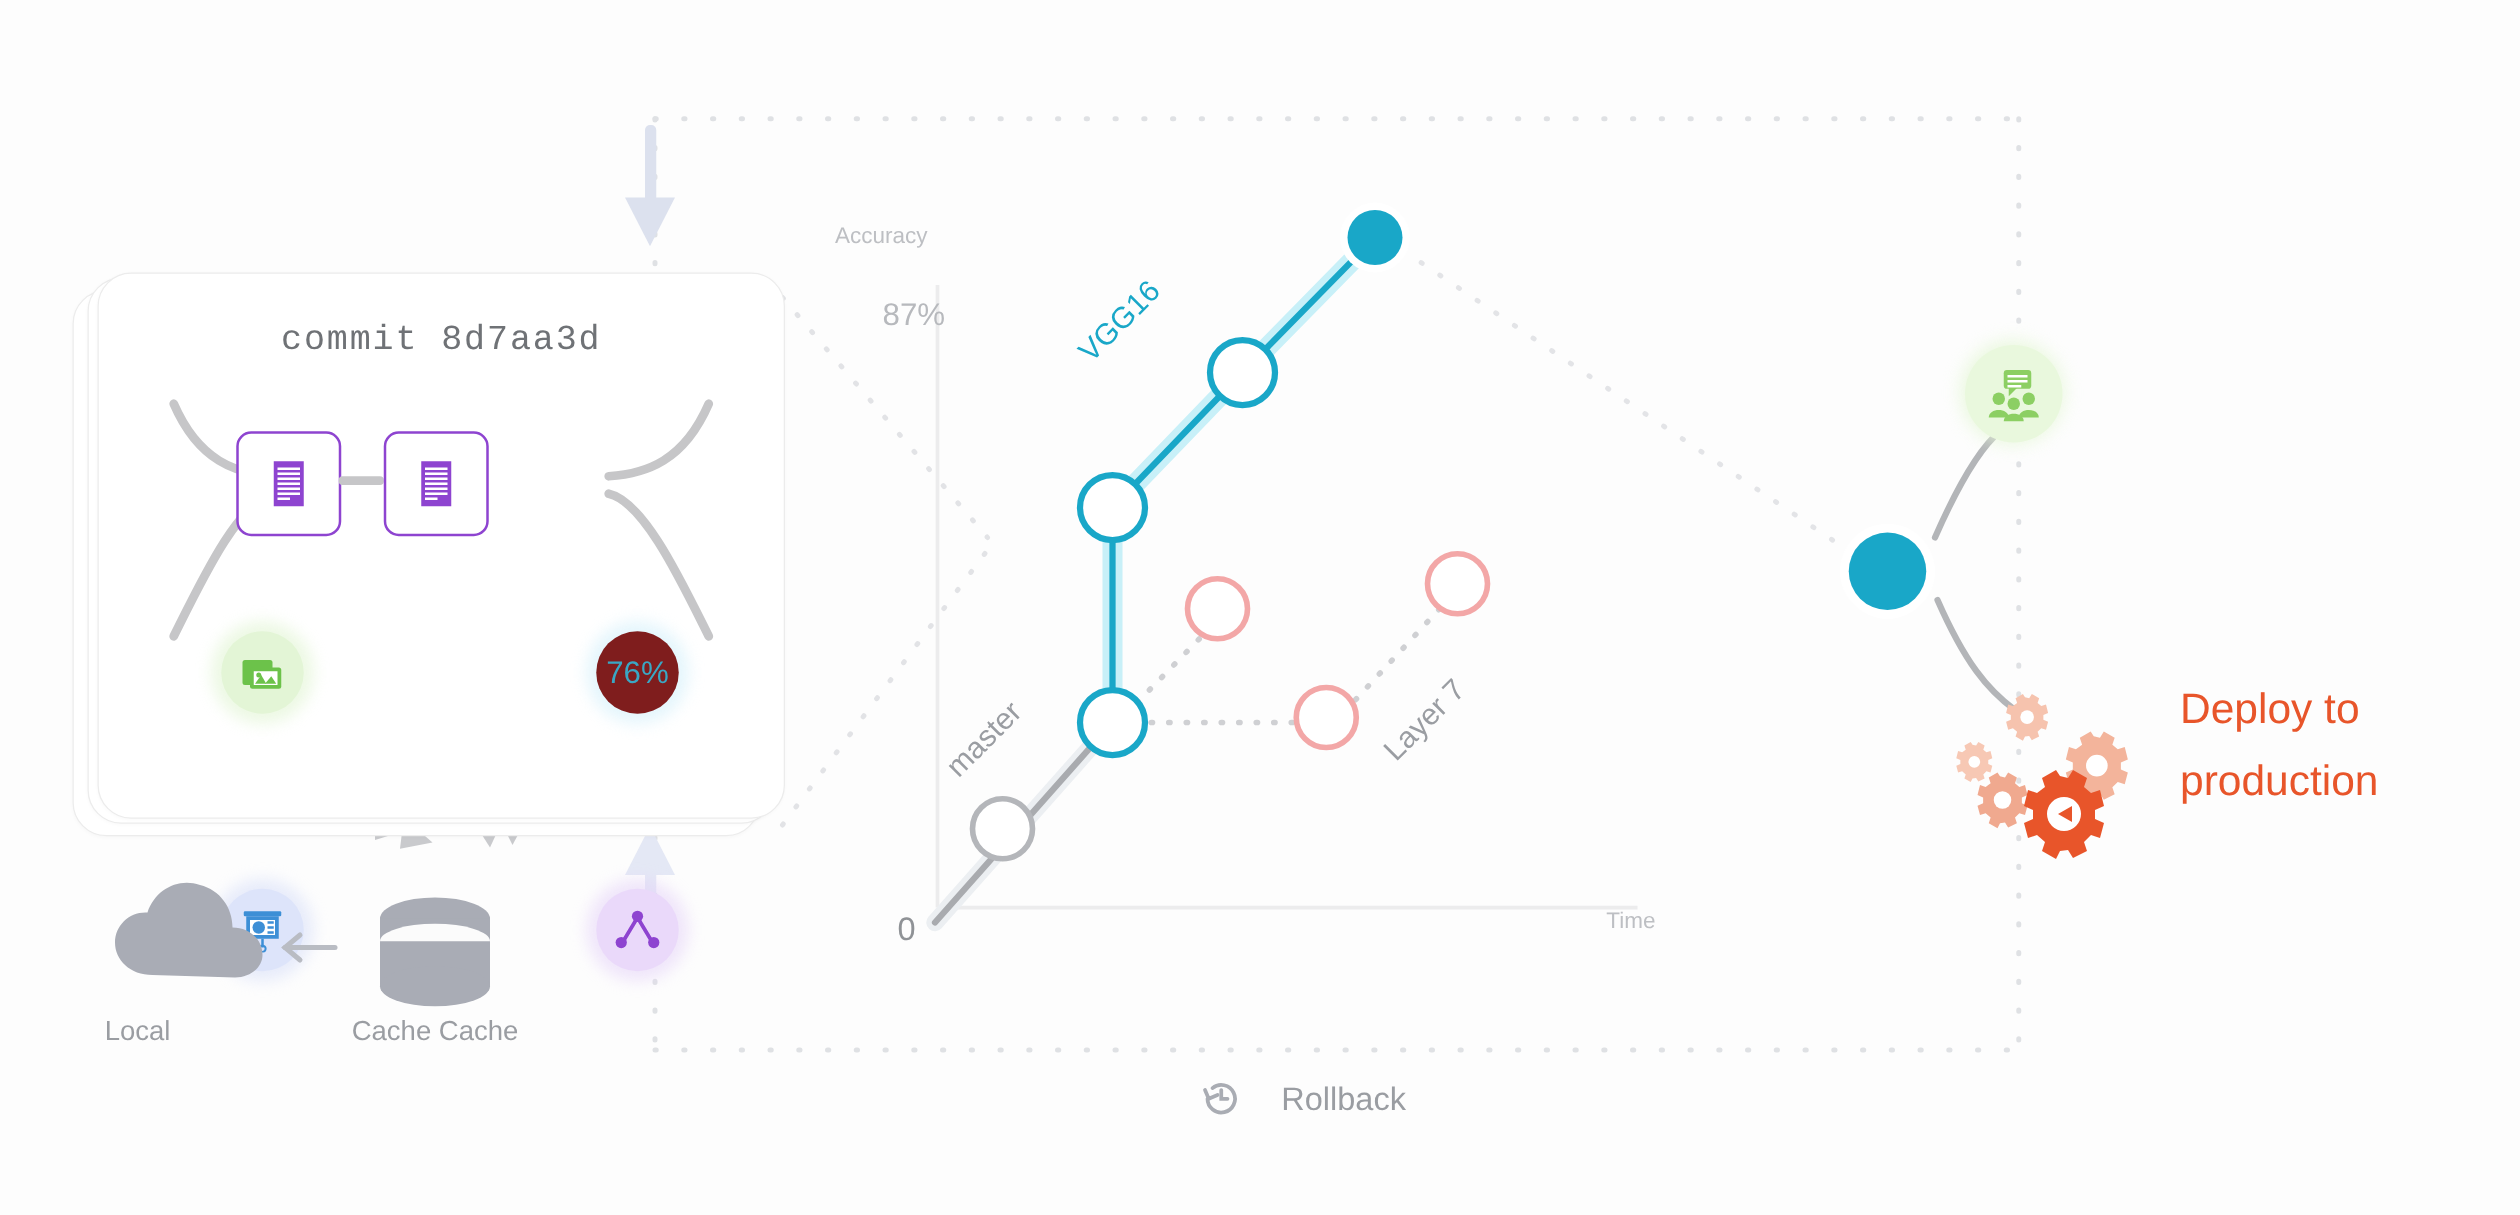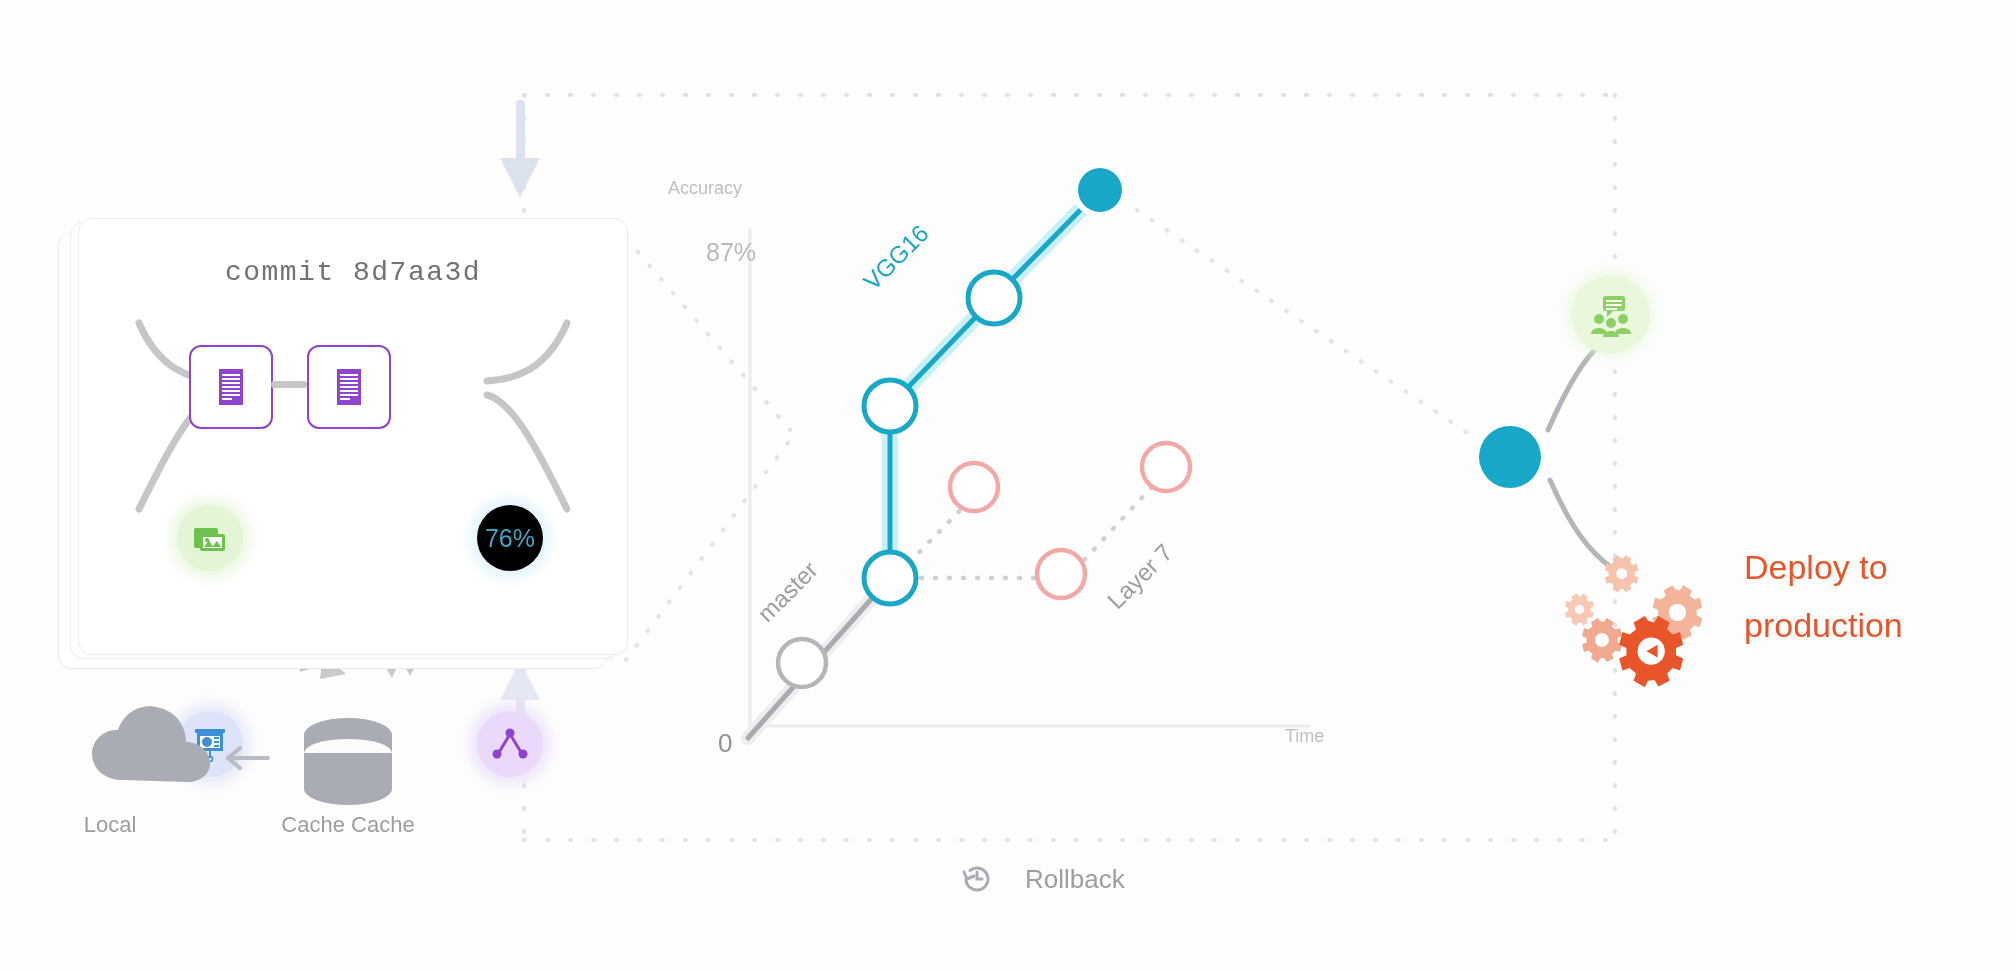--- a/index.html
+++ b/index.html
@@ -3,21 +3,21 @@
 <meta charset="utf-8">
 <style>
   html,body{margin:0;padding:0;background:#ffffff;}
   body{width:2016px;height:972px;overflow:hidden;font-family:"Liberation Sans",sans-serif;}
   #stage{position:relative;width:2016px;height:972px;background:#fdfdfd;}
 
   
   .svglayer{position:absolute;left:0;top:0;width:2016px;height:972px;pointer-events:none;}
 
   
-  .card{position:absolute;background:#ffffff;border:1px solid #ececec;border-radius:14px;
+  .card{position:absolute;background:#ffffff;border:1px solid #ececec;border-radius:27px;
         box-shadow:0 1px 3px rgba(0,0,0,0.025);}
   #card-back2{left:58px;top:232px;width:548px;height:435px;}
   #card-back1{left:70px;top:222px;width:548px;height:435px;}
   #card-front{left:78px;top:218px;width:548px;height:435px;}
 
   .commit-title{position:absolute;left:0;right:0;top:38px;text-align:center;
         font-family:"Liberation Mono","DejaVu Sans Mono",monospace;font-size:28px;
         letter-spacing:1.5px;color:#6f7276;}
 
   .bubble{position:absolute;width:66px;height:66px;border-radius:50%;
@@ -174,21 +174,21 @@
         <rect x="2" y="6" width="24" height="20" rx="2" fill="#6cc24a"></rect>
         <rect x="8" y="12" width="25" height="17" rx="2" fill="#6cc24a"></rect>
         <rect x="11" y="15" width="19" height="11" fill="#ffffff"></rect>
         <path d="M 12 25 L 17 18 L 21 25 Z" fill="#6cc24a"></path>
         <path d="M 20 25 L 25 19 L 29 25 Z" fill="#6cc24a"></path>
         <circle cx="15" cy="18" r="2" fill="#6cc24a"></circle>
       </svg>
     </div>
 
     <div class="bubble-glow" style="left:390px;top:278px;background:#cfeefa;"></div>
-    <div class="bubble" style="left:398px;top:286px;background:#000000;">
+    <div class="bubble" style="left:398px;top:286px;background:#7f1d1d;">
       <span class="pct">76%</span>
     </div>
 
     <div class="bubble-glow" style="left:90px;top:484px;background:#d5ddf8;"></div>
     <div class="bubble" style="left:98px;top:492px;background:#dde4fa;">
       <svg width="34" height="36" viewBox="0 0 34 36">
         <rect x="2" y="3" width="30" height="4" rx="1" fill="#3d8fd6"></rect>
         <rect x="4" y="7" width="26" height="18" fill="#3d8fd6"></rect>
         <rect x="7" y="10" width="20" height="12" fill="#ffffff"></rect>
         <circle cx="14" cy="16" r="5" fill="#3d8fd6"></circle>

